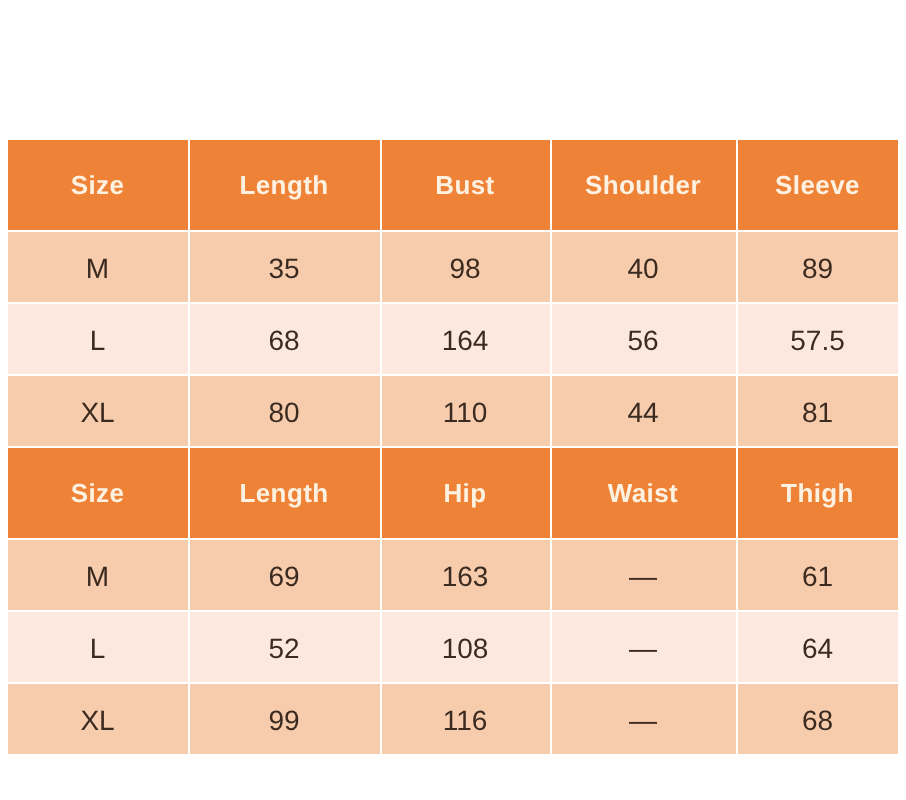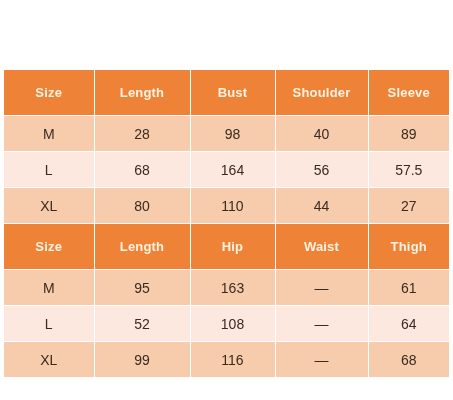--- a/index.html
+++ b/index.html
@@ -94,38 +94,38 @@
           <th>Size</th>
           <th>Length</th>
           <th>Bust</th>
           <th>Shoulder</th>
           <th>Sleeve</th>
         </tr>
       </thead>
       <tbody>
         <tr class="data-row shade-dark">
           <td>M</td>
-          <td>28</td>
+          <td>35</td>
           <td>98</td>
           <td>40</td>
           <td>89</td>
         </tr>
         <tr class="data-row shade-light">
           <td>L</td>
           <td>68</td>
           <td>164</td>
           <td>56</td>
           <td>57.5</td>
         </tr>
         <tr class="data-row shade-dark">
           <td>XL</td>
           <td>80</td>
           <td>110</td>
           <td>44</td>
-          <td>27</td>
+          <td>81</td>
         </tr>
       </tbody>
     </table>
 
     <table class="size-table">
       <colgroup>
         <col class="c-size">
           <col class="c-two">
           <col class="c-three">
           <col class="c-four">
@@ -136,21 +136,21 @@
           <th>Size</th>
           <th>Length</th>
           <th>Hip</th>
           <th>Waist</th>
           <th>Thigh</th>
         </tr>
       </thead>
       <tbody>
         <tr class="data-row shade-dark">
           <td>M</td>
-          <td>95</td>
+          <td>69</td>
           <td>163</td>
           <td class="dash">—</td>
           <td>61</td>
         </tr>
         <tr class="data-row shade-light">
           <td>L</td>
           <td>52</td>
           <td>108</td>
           <td class="dash">—</td>
           <td>64</td>

